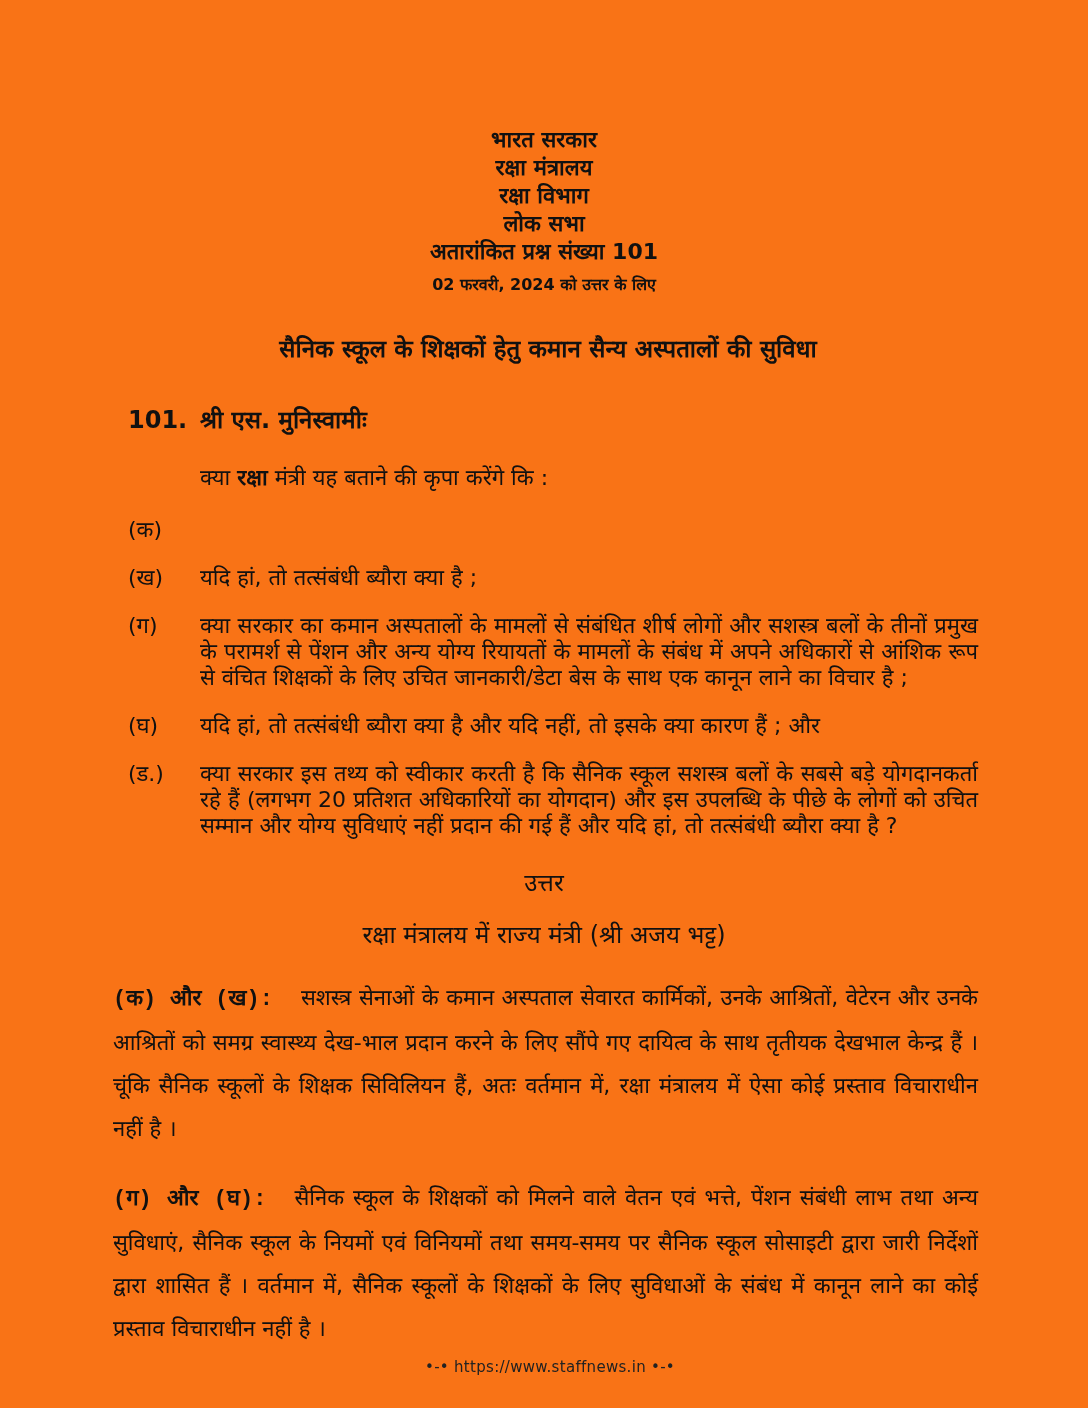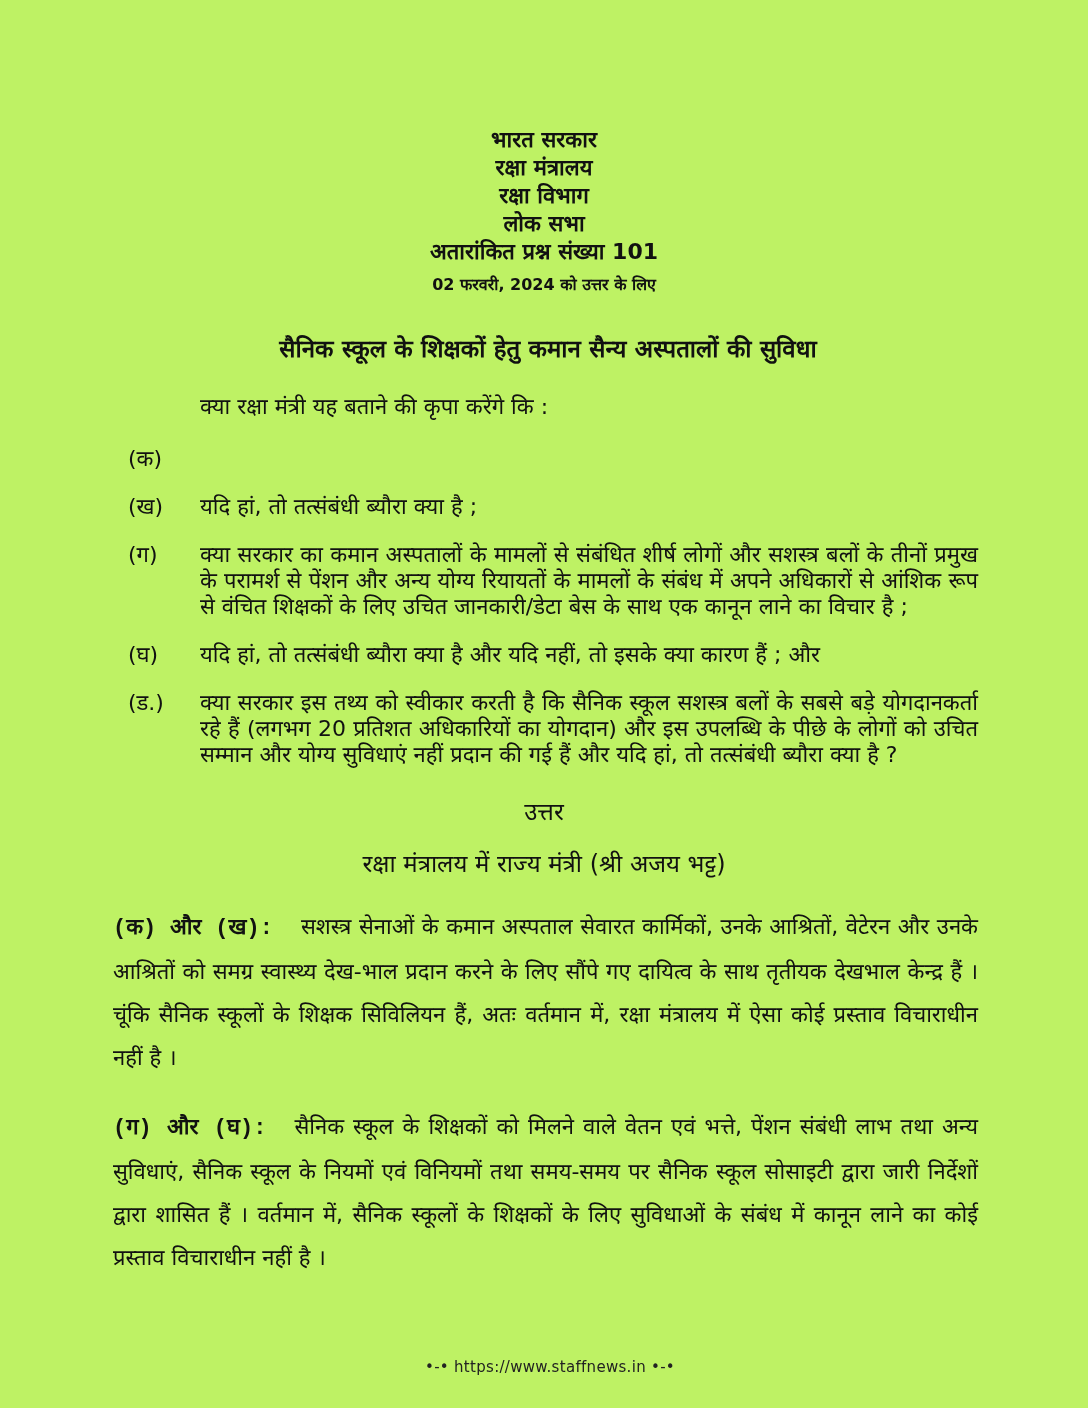--- a/index.html
+++ b/index.html
@@ -1,21 +1,21 @@
 <!DOCTYPE html>
 <html><head>
 <meta charset="utf-8">
 <style>
   html, body { margin: 0; padding: 0; background: #e8e8e8; }
   .page {
     position: relative;
     width: 1088px;
     height: 1408px;
     margin: 0 auto;
-    background: #bef264;
+    background: #f97316;
     color: #111111;
     font-family: "DejaVu Sans", "Liberation Sans", sans-serif;
     overflow: hidden;
   }
   .doc-header {
     padding-top: 126px;
     text-align: center;
     font-weight: 700;
     font-size: 22px;
     line-height: 28px;
@@ -37,21 +37,21 @@
   }
   .q-num {
     display: inline-block;
     min-width: 72px;
   }
   .intro {
     margin: 30px 113px 0 200px;
     font-size: 22px;
     line-height: 26px;
   }
-  .b { font-weight: 400; }
+  .b { font-weight: 700; }
   .q-list { margin-top: 26px; }
   .q-item {
     display: flex;
     padding: 0 110px 0 128px;
     margin-bottom: 22px;
     font-size: 22px;
     line-height: 26px;
   }
   .q-label {
     flex: none;
@@ -99,20 +99,23 @@
     <div class="header-line">भारत सरकार</div>
     <div class="header-line">रक्षा मंत्रालय</div>
     <div class="header-line">रक्षा विभाग</div>
     <div class="header-line">लोक सभा</div>
     <div class="header-line">अतारांकित प्रश्न संख्या 101</div>
     <div class="header-line">02 फरवरी, 2024 को उत्तर के लिए</div>
   </header>
 
   <h1 class="doc-title">सैनिक स्कूल के शिक्षकों हेतु कमान सैन्य अस्पतालों की सुविधा</h1>
 
+  <div class="question-head">
+    <span class="q-num">101.</span><span class="q-asker">श्री एस. मुनिस्वामीः</span>
+  </div>
 
   <p class="intro"><span>क्या </span><span class="b">रक्षा</span><span> मंत्री यह बताने की कृपा करेंगे कि :</span></p>
 
   <div class="q-list">
     <div class="q-item">
       <div class="q-label">(क)</div>
     </div>
     <div class="q-item">
       <div class="q-label">(ख)</div>
       <div class="q-text">यदि हां, तो तत्संबंधी ब्यौरा क्या है ;</div>

